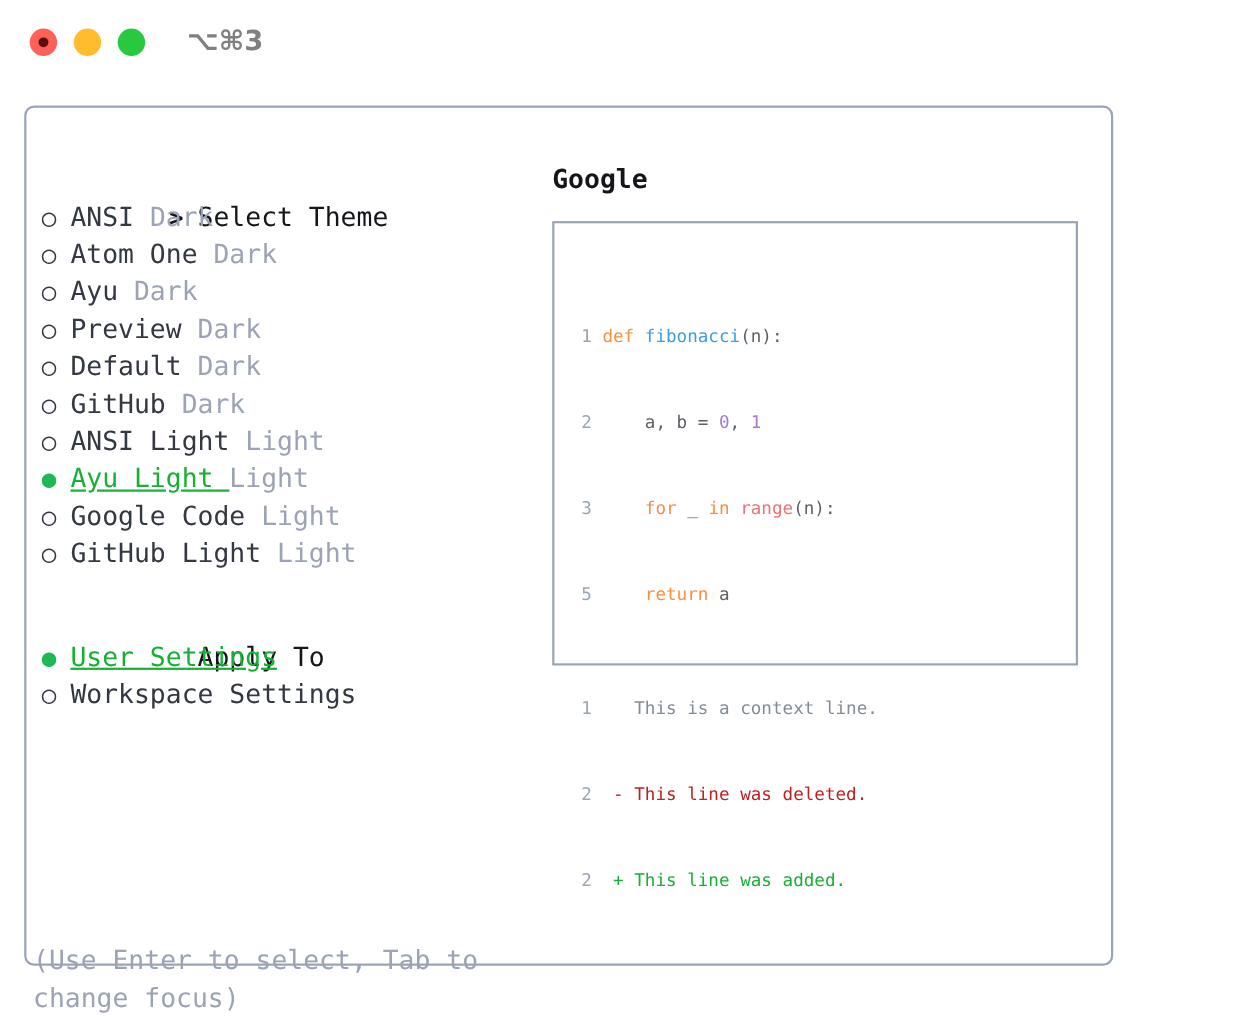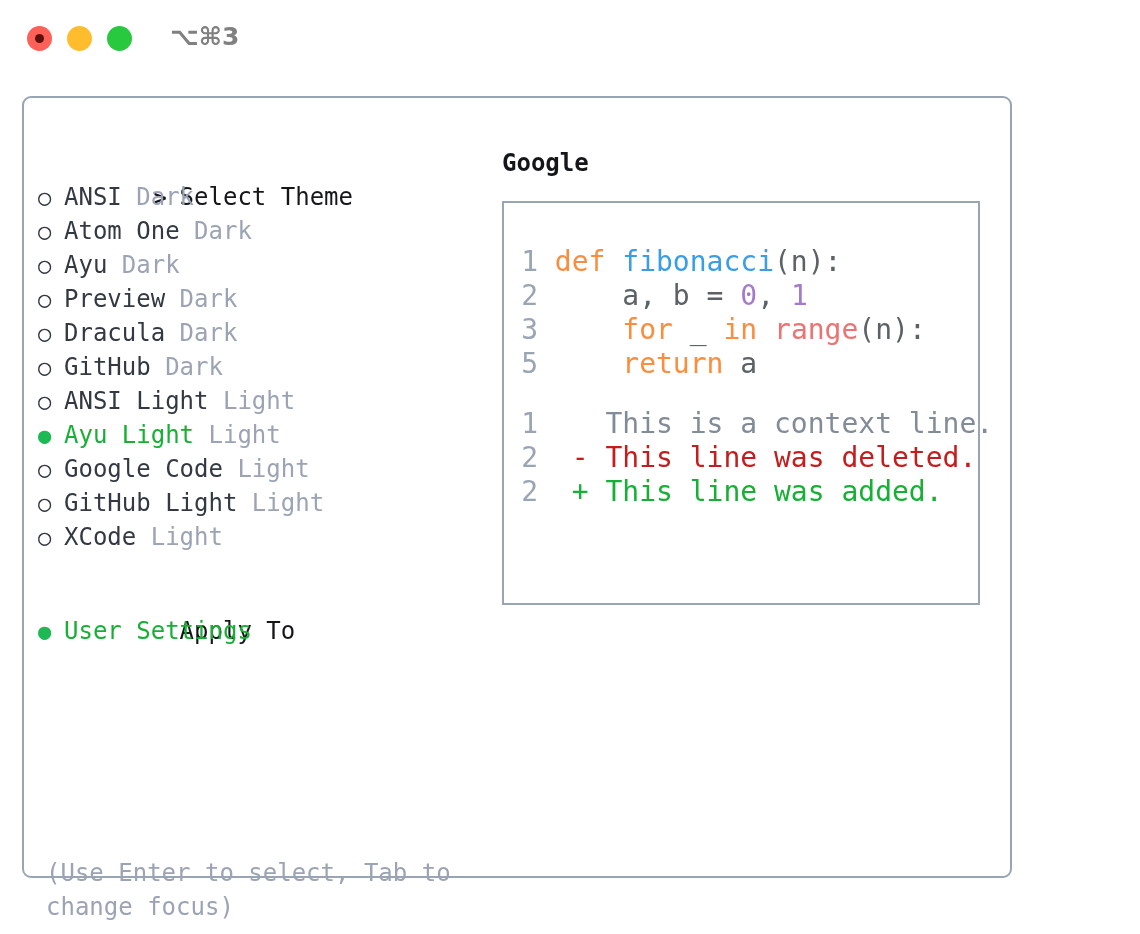--- a/index.html
+++ b/index.html
@@ -90,29 +90,29 @@
   }
   .row .marker {
     display: inline-block;
     width: 26px;
     font-size: 22px;
     color: #333842;
   }
   .row.header .marker { font-weight: bold; color: #14161a; }
   .row.header .label  { font-weight: normal; color: #14161a; }
   .row.selected .marker { color: #1db954; }
-  .row.selected .label  { color: #16b034; }
+  .row.selected .label  { color: #16b034; text-decoration: underline; }
   .row .label { color: #333842; }
   .row .tag   { color: #9ba3b4; }
   .row.plain .marker { color: transparent; }
   .row.plain .label { color: #14161a; }
 
   #hint {
     position: absolute;
-    left: 22px;
+    left: 6px;
     top: 758px;
     width: 420px;
     font-size: 24px;
     line-height: 34px;
     color: #9ba3b4;
   }
 
   
   #right-pane {
     position: absolute;
@@ -137,23 +137,24 @@
     box-sizing: border-box;
     background: #ffffff;
   }
   #code-area {
     position: absolute;
     left: 10px;
     top: 42px;
     right: 6px;
   }
   .code-line {
-    font-size: 28px;
-    line-height: 34px;
-    white-space: pre;
+    font-size: 16px;
+    line-height: 34px;
+    white-space: pre;
+    margin-top: 44px;
   }
   .lineno {
     display: inline-block;
     width: 24px;
     text-align: right;
     color: #9aa5b4;
   }
   .gap { height: 26px; }
 
   .tok-kw   { color: #fa8d3e; }
@@ -185,36 +186,36 @@
 
     <div id="left-pane">
       <div class="row header">
         <span class="marker">&gt;</span><span class="label">Select Theme</span>
       </div>
       <div id="theme-rows">
           <div class="row"><span class="marker">○</span><span class="label">ANSI </span><span class="tag">Dark</span></div>
           <div class="row"><span class="marker">○</span><span class="label">Atom One </span><span class="tag">Dark</span></div>
           <div class="row"><span class="marker">○</span><span class="label">Ayu </span><span class="tag">Dark</span></div>
           <div class="row"><span class="marker">○</span><span class="label">Preview </span><span class="tag">Dark</span></div>
-          <div class="row"><span class="marker">○</span><span class="label">Dracula </span><span class="tag">Dark</span></div>
+          <div class="row"><span class="marker">○</span><span class="label">Default </span><span class="tag">Dark</span></div>
           <div class="row"><span class="marker">○</span><span class="label">GitHub </span><span class="tag">Dark</span></div>
           <div class="row"><span class="marker">○</span><span class="label">ANSI Light </span><span class="tag">Light</span></div>
           <div class="row selected"><span class="marker">●</span><span class="label">Ayu Light </span><span class="tag">Light</span></div>
           <div class="row"><span class="marker">○</span><span class="label">Google Code </span><span class="tag">Light</span></div>
           <div class="row"><span class="marker">○</span><span class="label">GitHub Light </span><span class="tag">Light</span></div>
-          <div class="row"><span class="marker">○</span><span class="label">XCode </span><span class="tag">Light</span></div>
         </div>
 
       <div class="gap"></div>
 
       <div class="row plain">
         <span class="marker">○</span><span class="label">Apply To</span>
       </div>
       <div id="apply-rows">
           <div class="row selected"><span class="marker">●</span><span class="label">User Settings</span></div>
+          <div class="row"><span class="marker">○</span><span class="label">Workspace Settings</span></div>
         </div>
     </div>
 
     <div id="hint">(Use Enter to select, Tab to change focus)</div>
 
     <div id="right-pane">
       <div id="preview-title">Google</div>
       <div id="preview-box">
         <div id="code-area">
             <div class="code-line"><span class="lineno">1</span><span> </span><span class="tok-kw">def </span><span class="tok-fn">fibonacci</span><span class="tok-punc">(n):</span></div>

